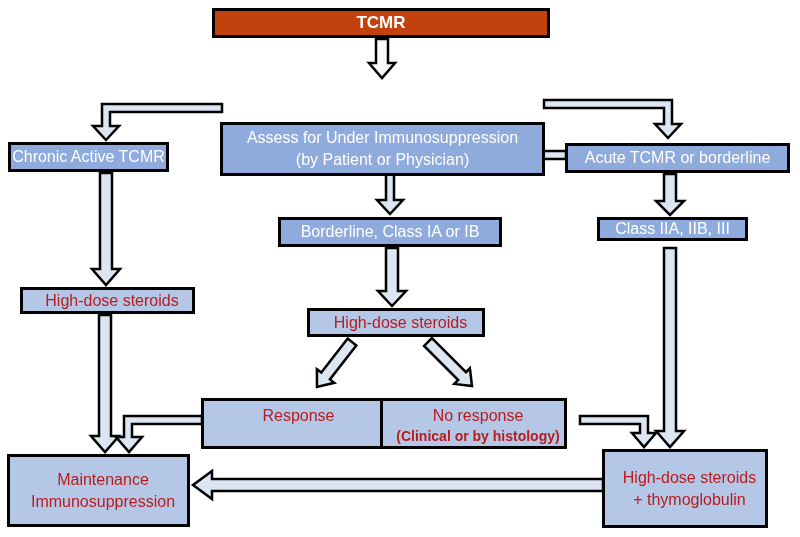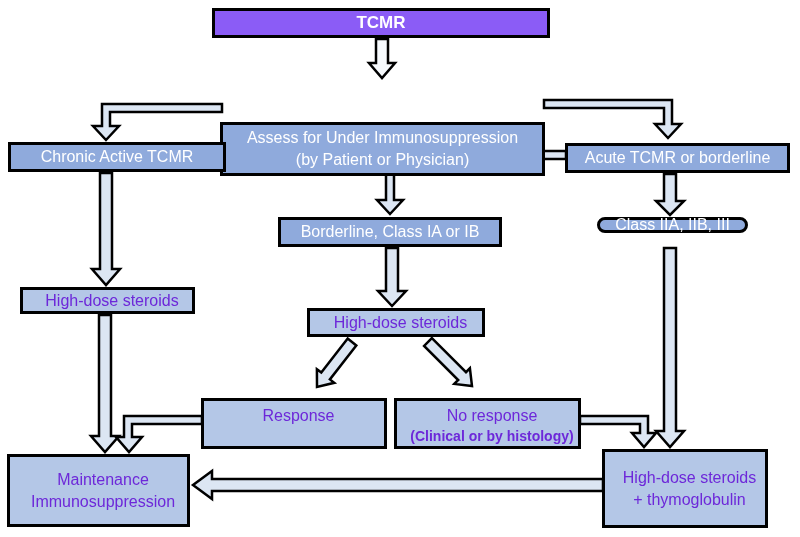--- a/index.html
+++ b/index.html
@@ -27,50 +27,50 @@
     position: absolute;
     border: 3px solid #000000;
     display: flex;
     flex-direction: column;
     align-items: center;
     justify-content: center;
     text-align: center;
     line-height: 1.35;
   }
   .node.header {
-    background: #8b5cf6;
+    background: #c2410c;
     color: #ffffff;
     font-weight: bold;
     font-size: 17px;
   }
   .node.medium {
     background: #8FAADC;
     color: #ffffff;
     font-size: 16px;
   }
   .node.light {
     background: #B4C7E7;
-    color: #6d28d9;
+    color: #b91c1c;
     font-size: 16px;
     padding-left: 9px;
   }
   .node.top-align { justify-content: flex-start; padding-top: 4px; align-items: center; }
   .small-line { font-size: 14px; font-weight: bold; }
 
   
   #n-tcmr        { left: 212px; top: 8px;   width: 338px; height: 30px; }
   #n-assess      { left: 220px; top: 78px;  width: 325px; height: 54px; margin-top: 44px; }
-  #n-chronic     { left: 8px;   top: 142px; width: 218px; height: 30px; }
+  #n-chronic     { left: 8px;   top: 142px; width: 161px; height: 30px; }
   #n-acute       { left: 565px; top: 143px; width: 225px; height: 30px; }
   #n-borderline  { left: 278px; top: 217px; width: 224px; height: 30px; }
-  #n-class2      { left: 597px; top: 217px; width: 151px; height: 16px; border-radius: 13px; }
+  #n-class2      { left: 597px; top: 217px; width: 151px; height: 24px; }
   #n-steroids-l  { left: 20px;  top: 287px; width: 175px; height: 27px; }
   #n-steroids-c  { left: 307px; top: 308px; width: 178px; height: 29px; }
   #n-response    { left: 201px; top: 398px; width: 186px; height: 51px; }
-  #n-noresponse  { left: 394px; top: 398px; width: 187px; height: 51px; }
+  #n-noresponse  { left: 380px; top: 398px; width: 187px; height: 51px; }
   #n-optim       { left: 7px;   top: 454px; width: 183px; height: 73px; }
   #n-thymo       { left: 602px; top: 449px; width: 166px; height: 79px; }
 </style>
 </head>
 <body>
 
 <div id="canvas">
 
   <svg id="arrow-layer" viewBox="0 0 800 537" xmlns="http://www.w3.org/2000/svg">
 

